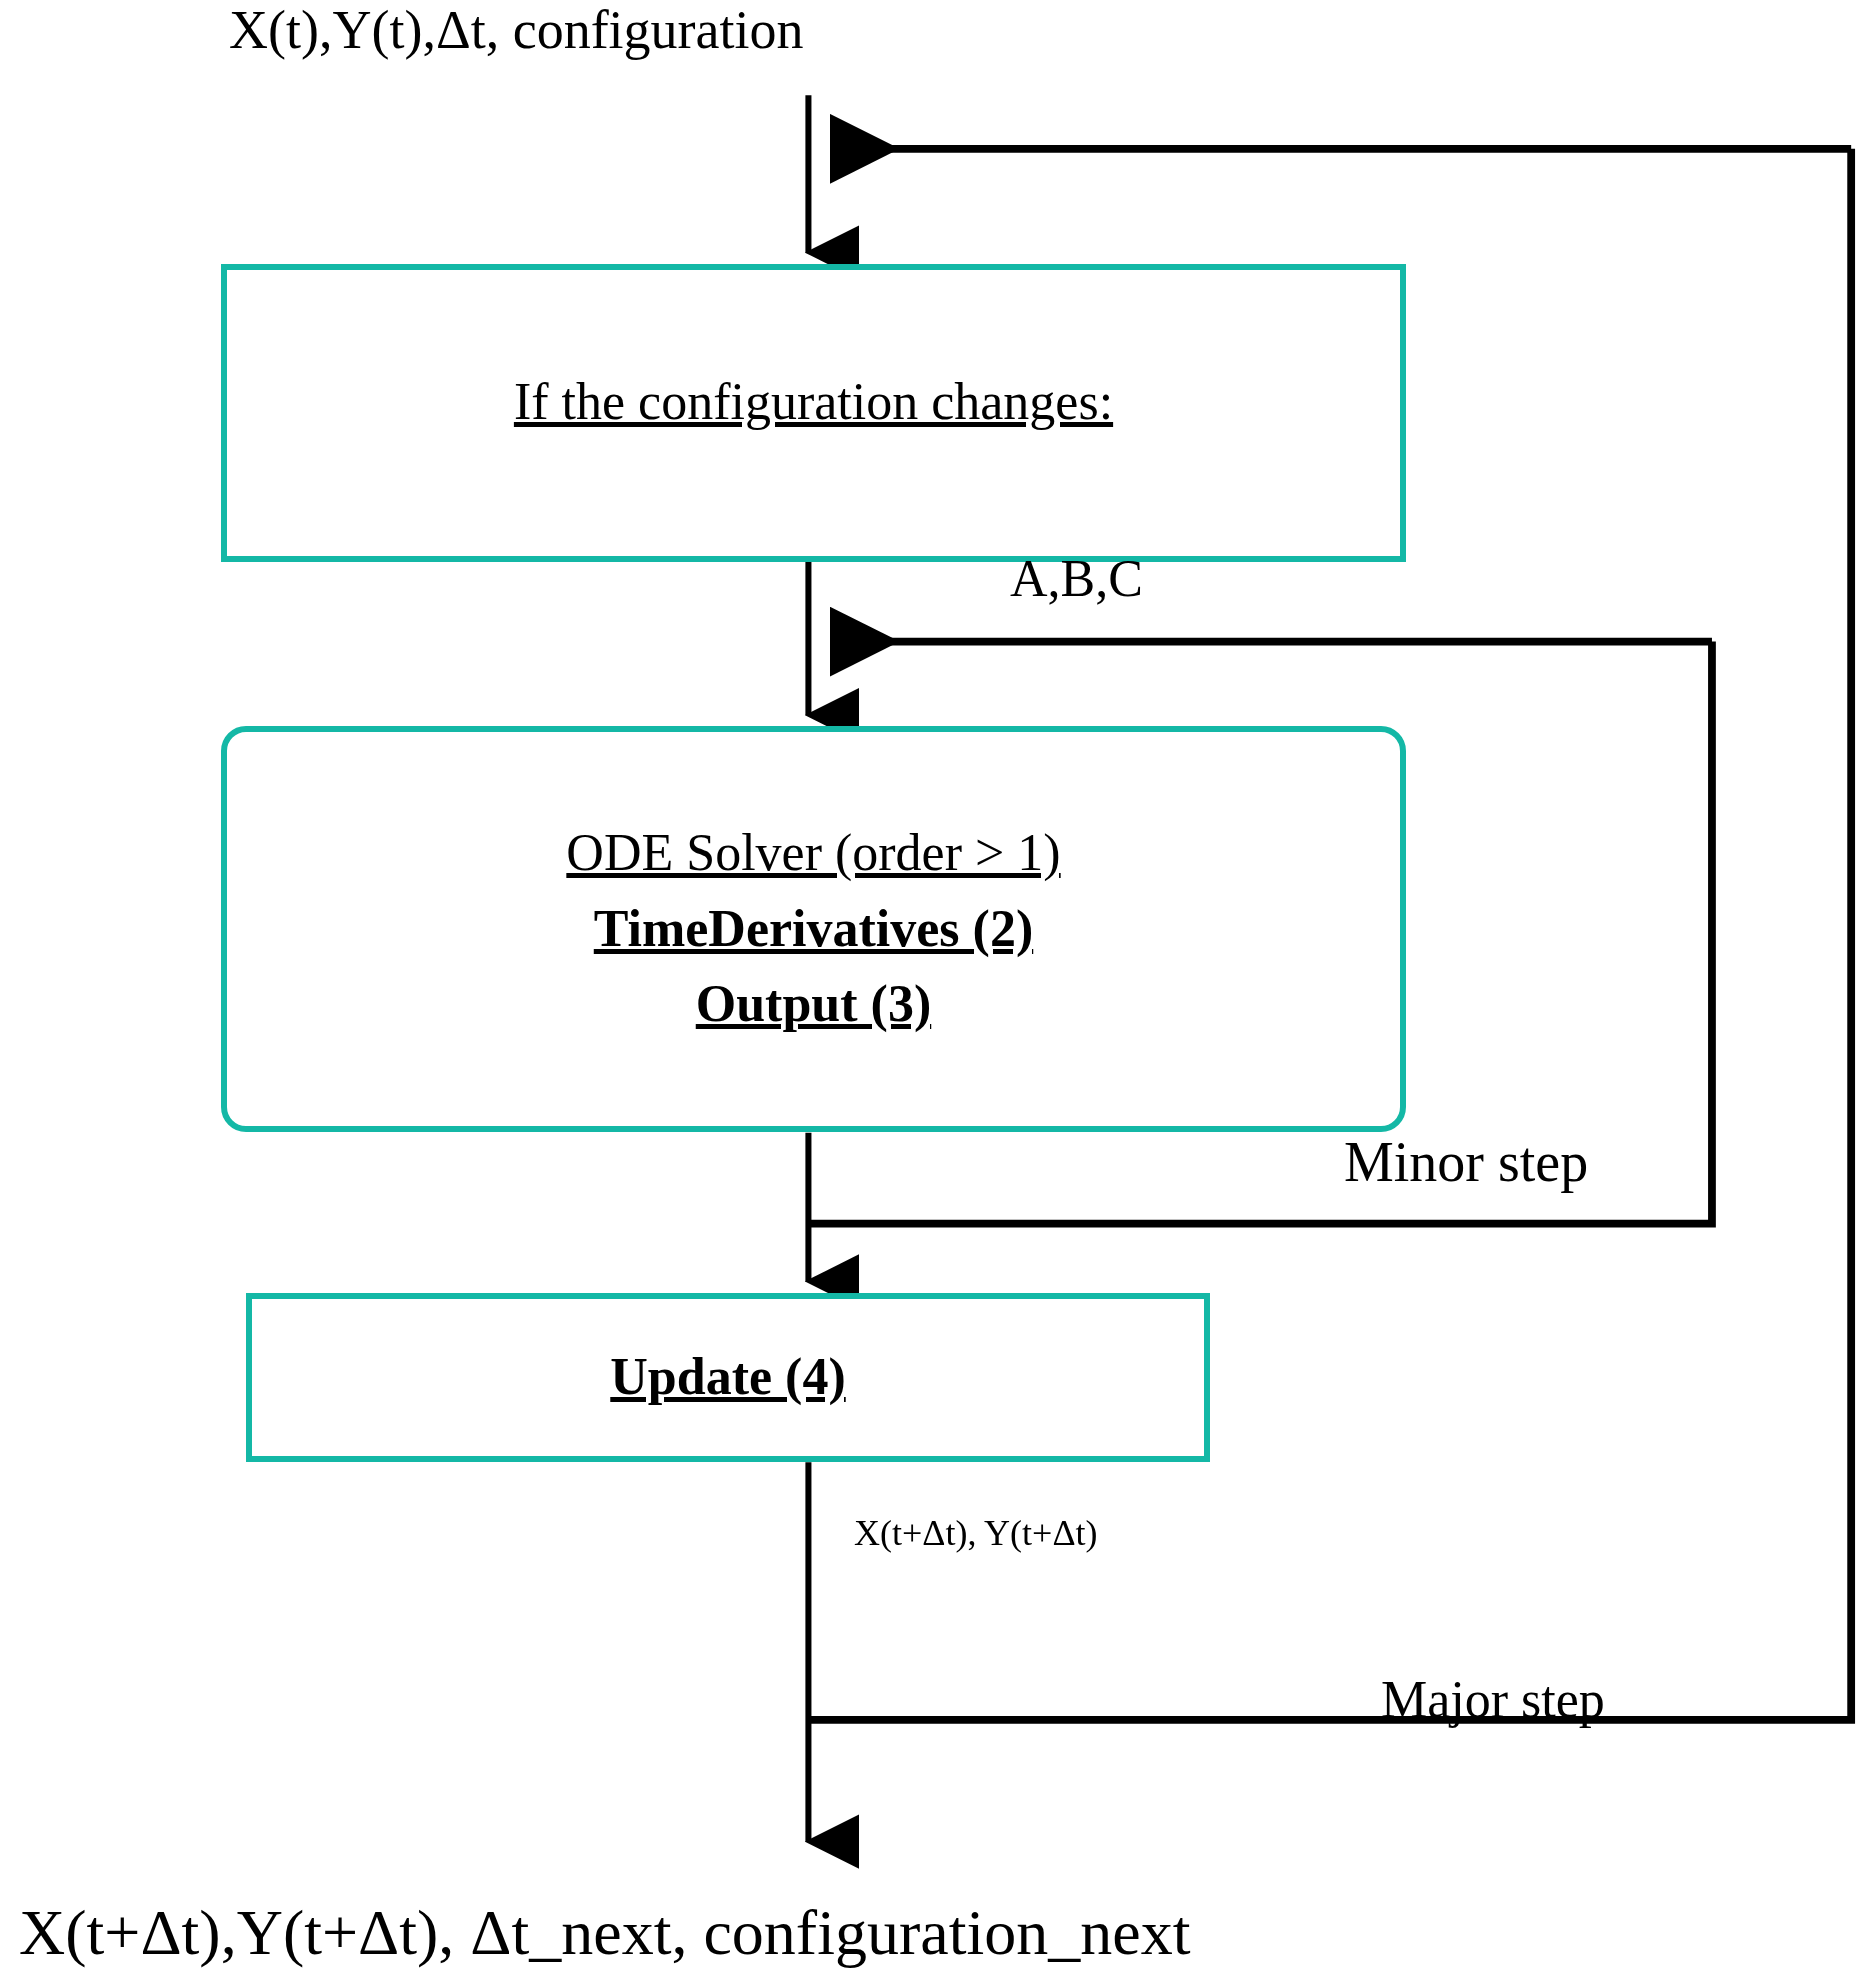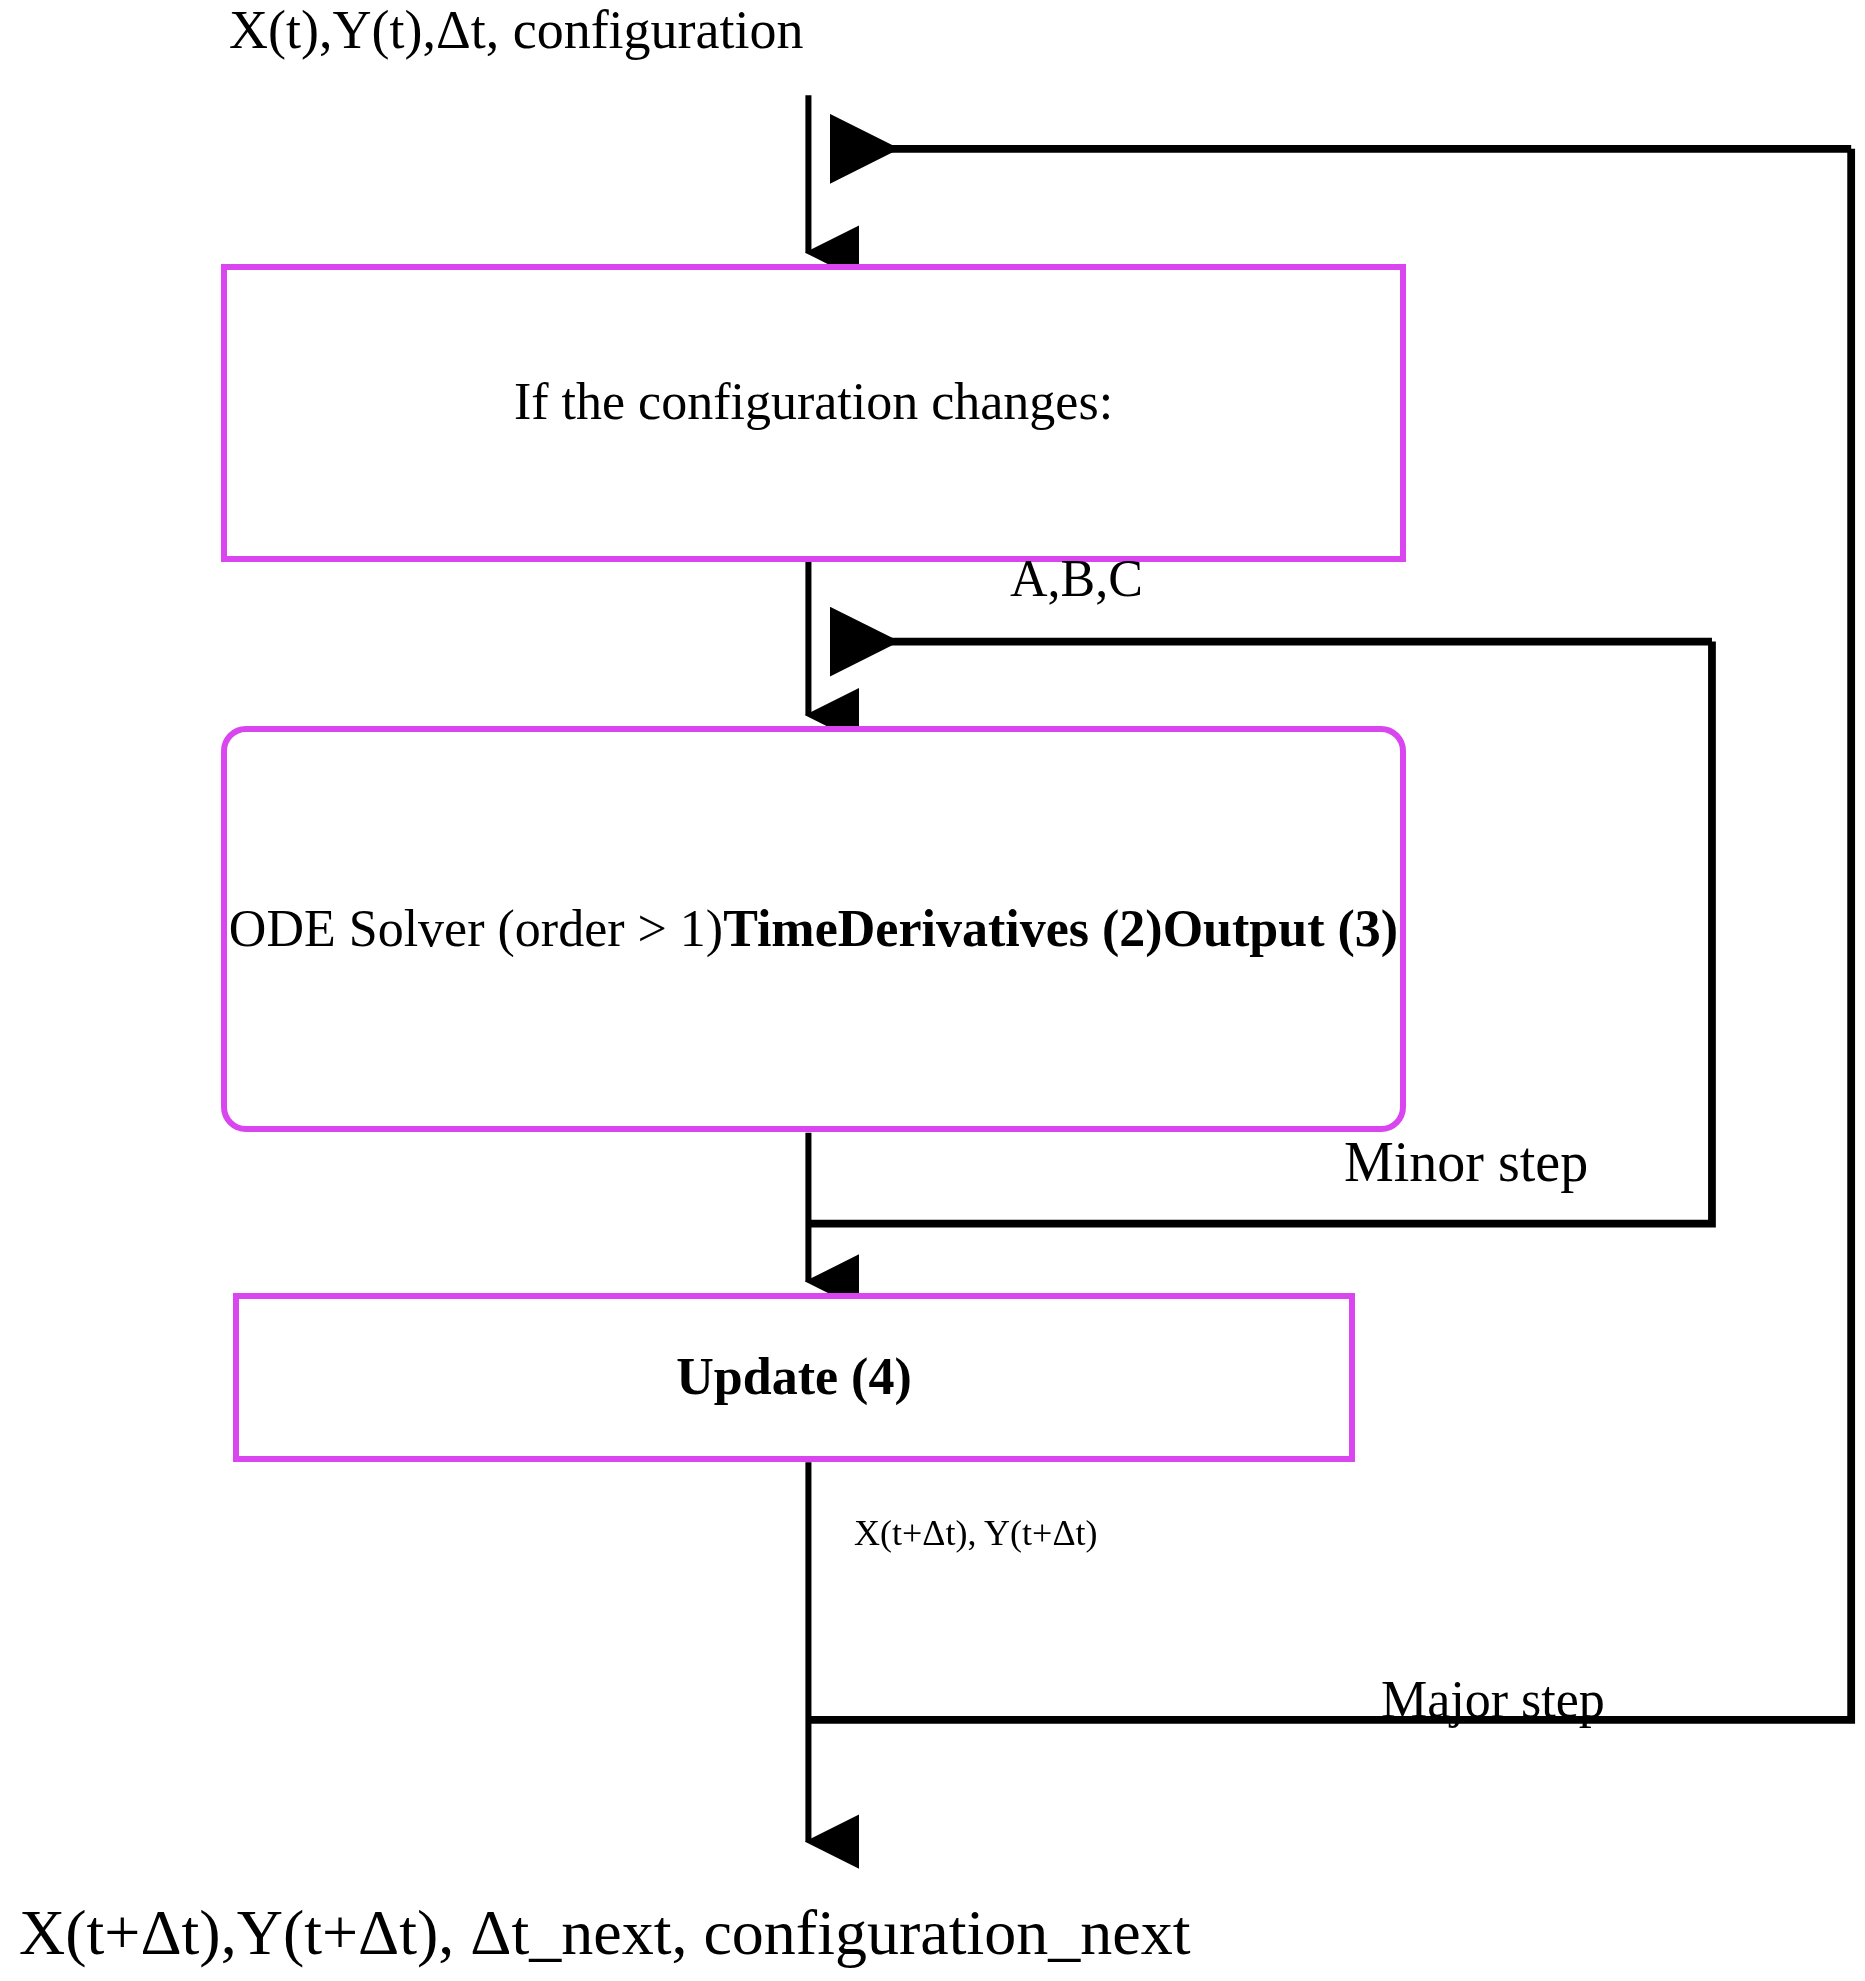--- a/index.html
+++ b/index.html
@@ -37,45 +37,47 @@
     font-size: 54px;
   }
   .caption-bottom {
     left: 19px;
     top: 1899px;
     font-size: 64px;
   }
   
   .box {
     position: absolute;
-    border: 6px solid #d946ef;
+    border: 6px solid #14b8a6;
     background: #fff;
     box-sizing: border-box;
     display: flex;
+    flex-direction: column;
     align-items: center;
     justify-content: center;
     text-align: center;
+    text-decoration: underline;
   }
   #box-initialize {
     left: 221px;
     top: 264px;
     width: 1185px;
     height: 298px;
   }
   #box-ode {
     left: 221px;
     top: 726px;
     width: 1185px;
     height: 406px;
     border-radius: 25px;
   }
   #box-update {
-    left: 233px;
+    left: 246px;
     top: 1293px;
-    width: 1122px;
+    width: 964px;
     height: 169px;
   }
   .box-line {
     font-size: 52px;
     line-height: 1.12;
   }
   .box-line.bold {
     font-weight: bold;
   }
   #box-initialize .box-line:first-child { margin-bottom: 21px; }

